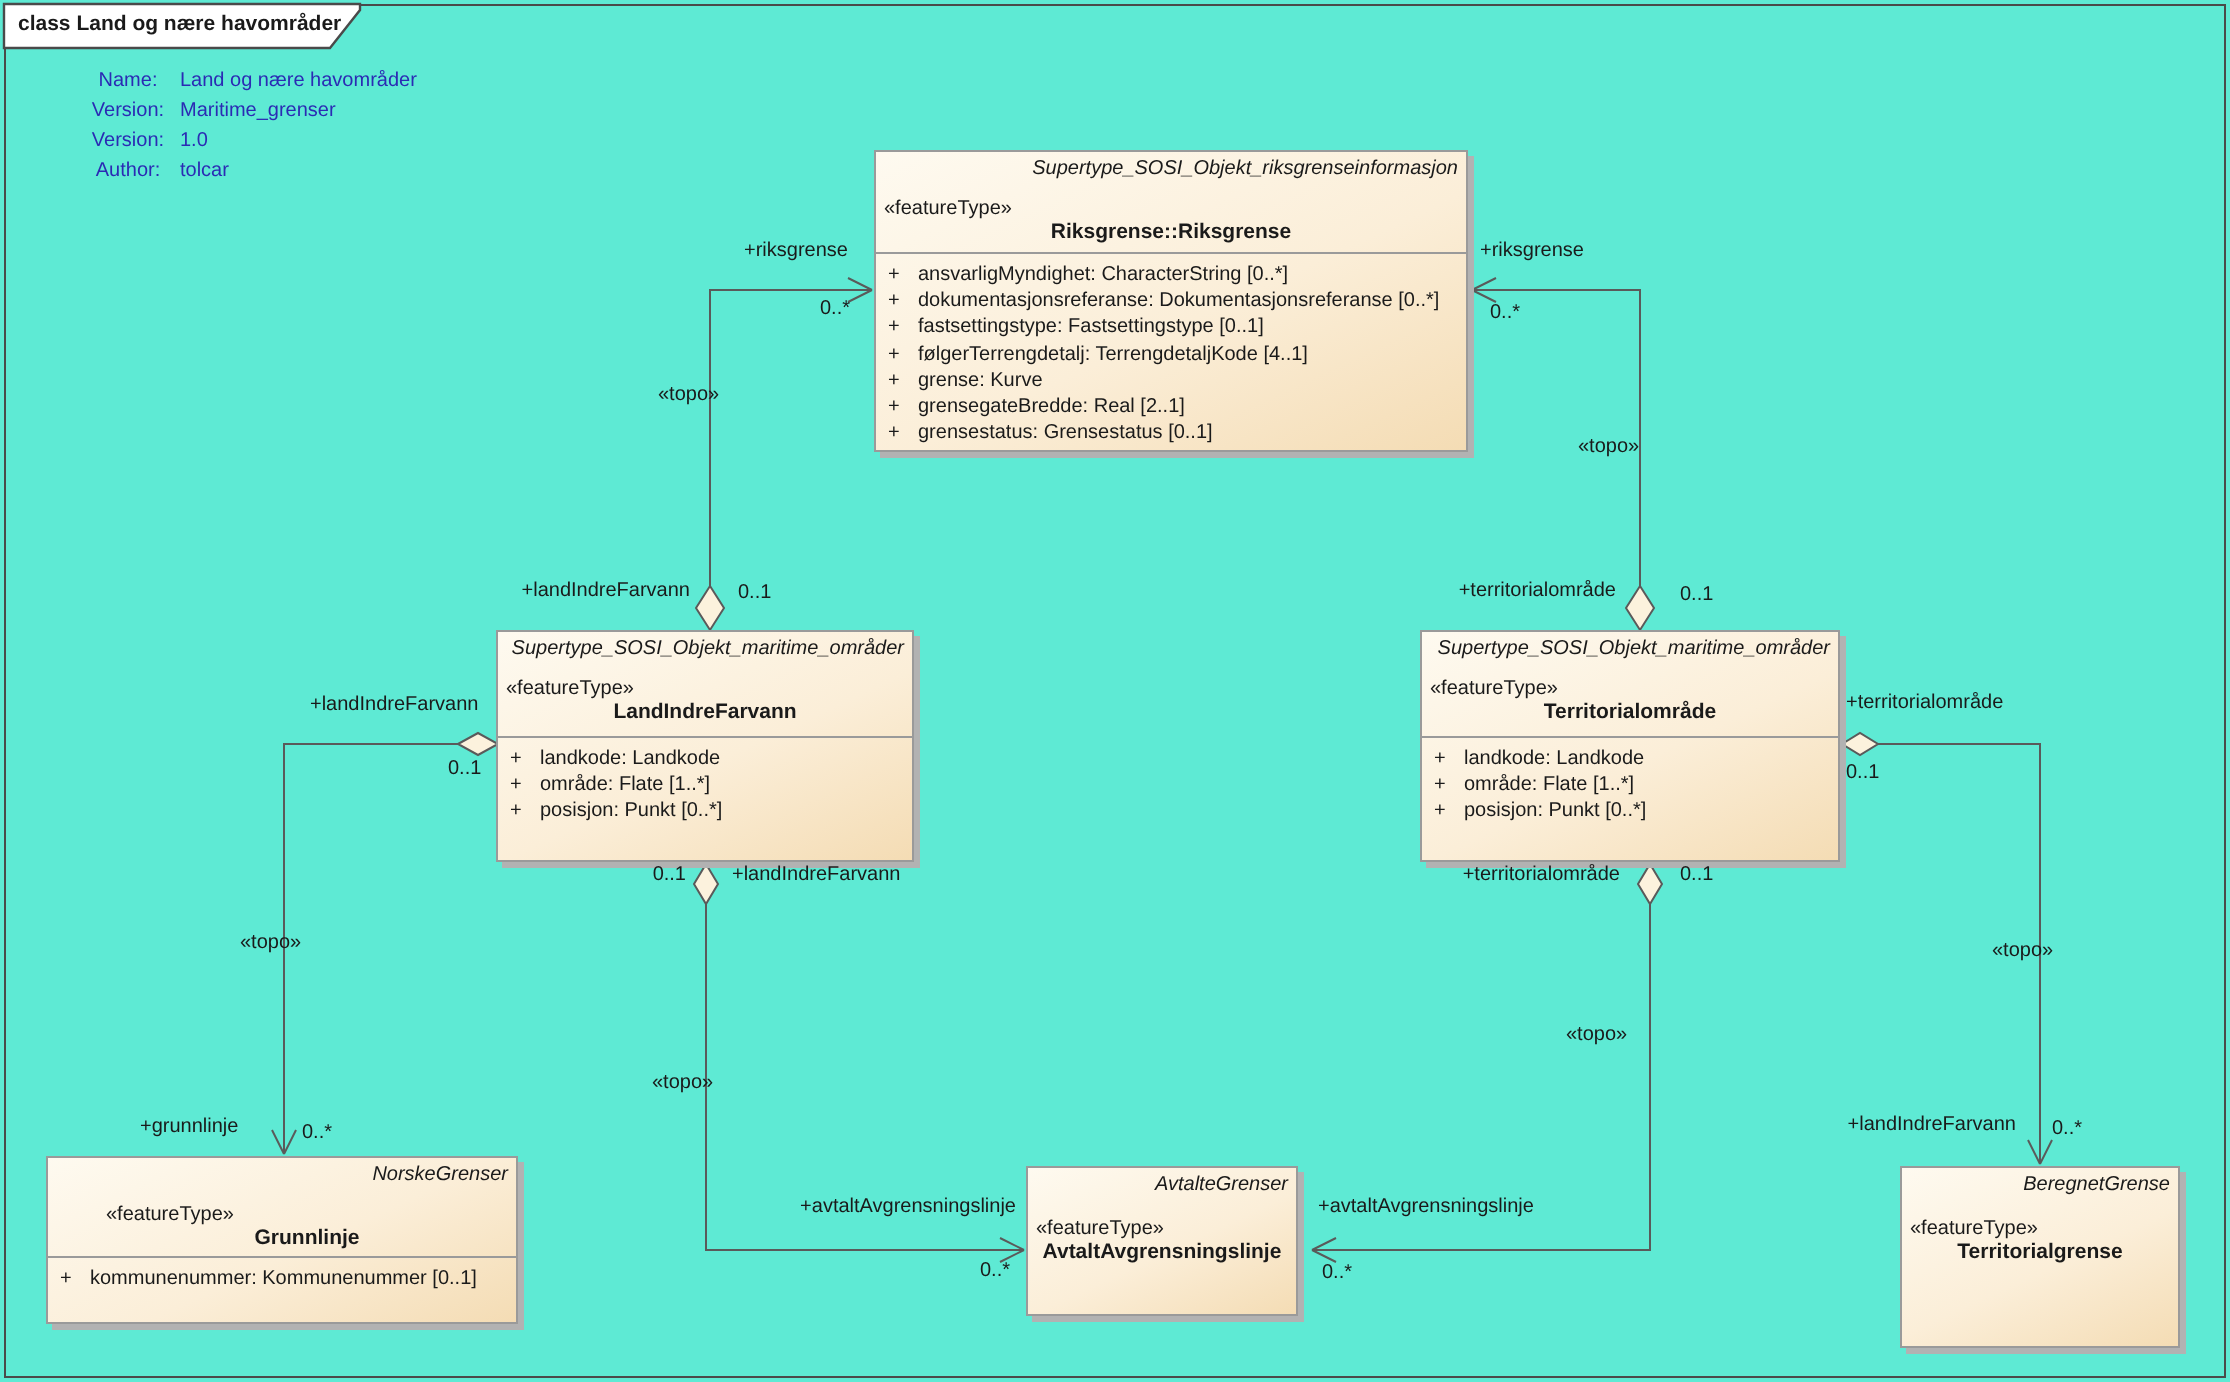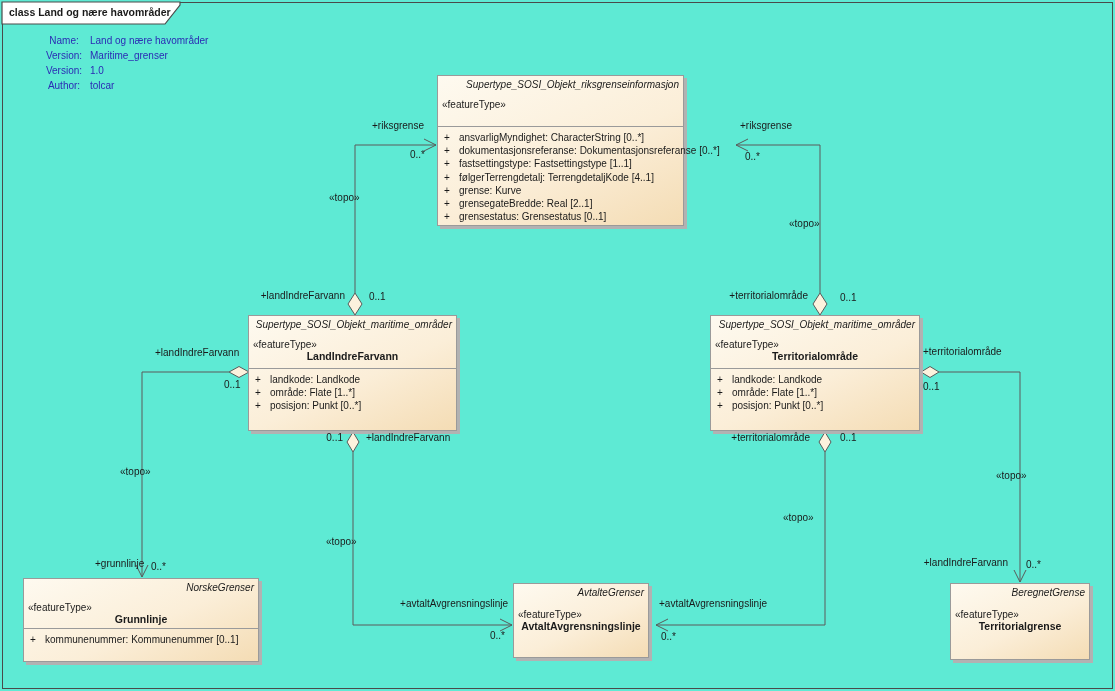--- a/index.html
+++ b/index.html
@@ -106,37 +106,38 @@
     </g>
 
     <g>
       <polyline points="939,372 1020,372 1020,582"></polyline>
       <line x1="1020" y1="582" x2="1014" y2="570"></line>
       <line x1="1020" y1="582" x2="1026" y2="570"></line>
       <polygon class="diamond" points="921,372 930,366.5 939,372 930,377.5"></polygon>
     </g>
   </svg>
 
-  <div class="uml-class" style="left:437px; top:75px; width:247px; height:151px;">
+  <div class="uml-class" style="left:437px; top:75px; width:297px; height:151px;">
     <div class="hdr">
       <div class="supertype">Supertype_SOSI_Objekt_riksgrenseinformasjon</div>
       <div class="stereo">«featureType»</div>
+      <div class="cname">Riksgrense::Riksgrense</div>
     </div>
     <div class="attrs" style="top:50px; bottom:0;">
       <div class="attr">
           <span class="vis">+</span>
           <span>ansvarligMyndighet: CharacterString [0..*]</span>
         </div>
       <div class="attr">
           <span class="vis">+</span>
           <span>dokumentasjonsreferanse: Dokumentasjonsreferanse [0..*]</span>
         </div>
       <div class="attr">
           <span class="vis">+</span>
-          <span>fastsettingstype: Fastsettingstype [1..1]</span>
+          <span>fastsettingstype: Fastsettingstype [0..1]</span>
         </div>
       <div class="attr">
           <span class="vis">+</span>
           <span>følgerTerrengdetalj: TerrengdetaljKode [4..1]</span>
         </div>
       <div class="attr">
           <span class="vis">+</span>
           <span>grense: Kurve</span>
         </div>
       <div class="attr">
@@ -187,21 +188,21 @@
           <span class="vis">+</span>
           <span>område: Flate [1..*]</span>
         </div>
       <div class="attr">
           <span class="vis">+</span>
           <span>posisjon: Punkt [0..*]</span>
         </div>
     </div>
   </div>
 
-  <div class="uml-class" style="left:23px; top:578px; width:236px; height:84px;">
+  <div class="uml-class" style="left:23px; top:578px; width:236px; height:84px;padding-left:25px;">
     <div class="hdr">
       <div class="supertype">NorskeGrenser</div>
       <div class="stereo">«featureType»</div>
       <div class="cname">Grunnlinje</div>
     </div>
     <div class="attrs" style="top:49px; bottom:0;">
       <div class="attr">
           <span class="vis">+</span>
           <span>kommunenummer: Kommunenummer [0..1]</span>
         </div>
@@ -209,21 +210,21 @@
   </div>
 
   <div class="uml-class" style="left:513px; top:583px; width:136px; height:75px;">
     <div class="hdr">
       <div class="supertype">AvtalteGrenser</div>
       <div class="stereo" style="margin-top:11px;">«featureType»</div>
       <div class="cname">AvtaltAvgrensningslinje</div>
     </div>
   </div>
 
-  <div class="uml-class" style="left:950px; top:583px; width:140px; height:77px;">
+  <div class="uml-class" style="left:950px; top:583px; width:140px; height:91px;">
     <div class="hdr">
       <div class="supertype">BeregnetGrense</div>
       <div class="stereo" style="margin-top:11px;">«featureType»</div>
       <div class="cname">Territorialgrense</div>
     </div>
   </div>
 
   <span class="clabel" style="left:372px; top:120px;">+riksgrense</span>
   <span class="clabel" style="left:410px; top:149px;">0..*</span>
   <span class="clabel" style="left:329px; top:192px;">«topo»</span>
@@ -232,21 +233,21 @@
 
   <span class="clabel" style="left:740px; top:120px;">+riksgrense</span>
   <span class="clabel" style="left:745px; top:151px;">0..*</span>
   <span class="clabel" style="left:789px; top:218px;">«topo»</span>
   <span class="clabel ra" style="left:808px; top:290px;">+territorialområde</span>
   <span class="clabel" style="left:840px; top:292px;">0..1</span>
 
   <span class="clabel" style="left:155px; top:347px;">+landIndreFarvann</span>
   <span class="clabel" style="left:224px; top:379px;">0..1</span>
   <span class="clabel" style="left:120px; top:466px;">«topo»</span>
-  <span class="clabel" style="left:70px; top:558px;margin-left:25px;">+grunnlinje</span>
+  <span class="clabel" style="left:70px; top:558px;">+grunnlinje</span>
   <span class="clabel" style="left:151px; top:561px;">0..*</span>
 
   <span class="clabel ra" style="left:343px; top:432px;">0..1</span>
   <span class="clabel" style="left:366px; top:432px;">+landIndreFarvann</span>
   <span class="clabel" style="left:326px; top:536px;">«topo»</span>
   <span class="clabel ra" style="left:508px; top:598px;">+avtaltAvgrensningslinje</span>
   <span class="clabel ra" style="left:505px; top:630px;">0..*</span>
 
   <span class="clabel ra" style="left:810px; top:432px;">+territorialområde</span>
   <span class="clabel" style="left:840px; top:432px;">0..1</span>

